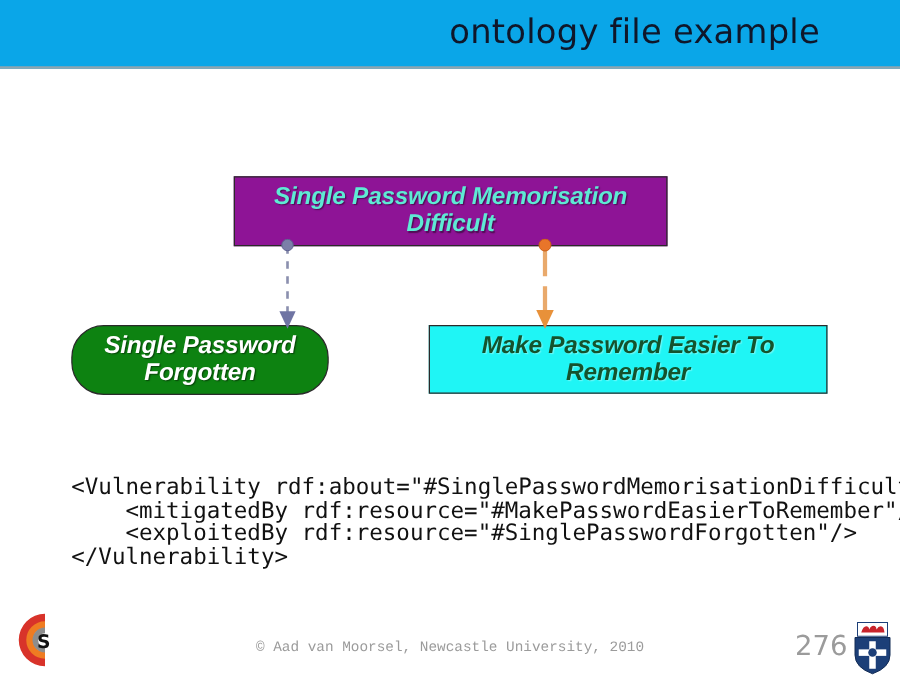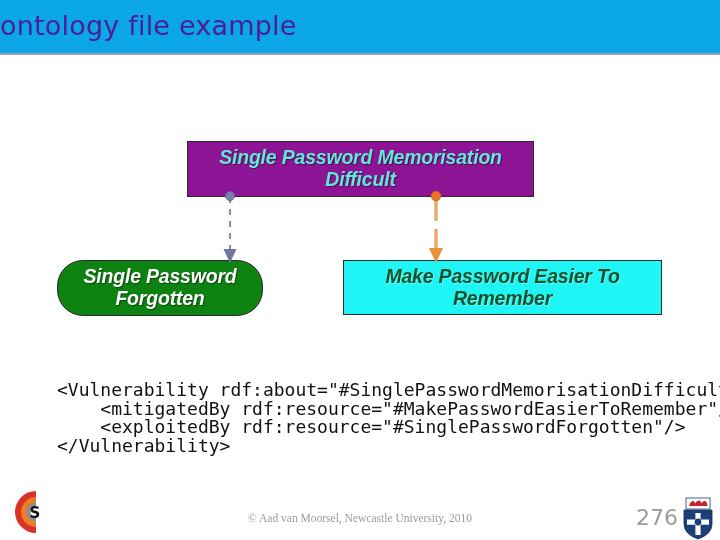--- a/index.html
+++ b/index.html
@@ -22,24 +22,24 @@
     width: 720px;
     height: 55px;
     background: #0aa6e8;
     border-bottom: 2px solid #8fa5b0;
     box-sizing: border-box;
   }
   #slide-title {
     position: absolute;
     left: 0; top: 6px;
     width: 656px;
-    text-align: left;
+    text-align: right;
     font-size: 27px;
     line-height: 40px;
-    color: #4c1d95;
+    color: #0f172a;
     font-family: "DejaVu Sans", sans-serif;
     letter-spacing: 0.2px;
     white-space: nowrap;
   }
 
   
   #diagram {
     position: absolute;
     left: 0; top: 55px;
     width: 720px;
@@ -108,21 +108,21 @@
   }
 
   
   #footer-credit {
     position: absolute;
     left: 0; top: 512px;
     width: 720px;
     text-align: center;
     font-size: 11.5px;
     color: #9b9b9b;
-    font-family: Liberation Serif, serif;
+    font-family: Liberation Mono, monospace;
   }
   #page-number {
     position: absolute;
     right: 42px; top: 505px;
     font-size: 22px;
     color: #9b9b9b;
     font-family: "DejaVu Sans", sans-serif;
   }
   #cs-logo { position: absolute; left: 6px; top: 487px; width: 60px; height: 50px; }
   #university-crest { position: absolute; right: 2px; top: 496px; width: 40px; height: 44px; }

